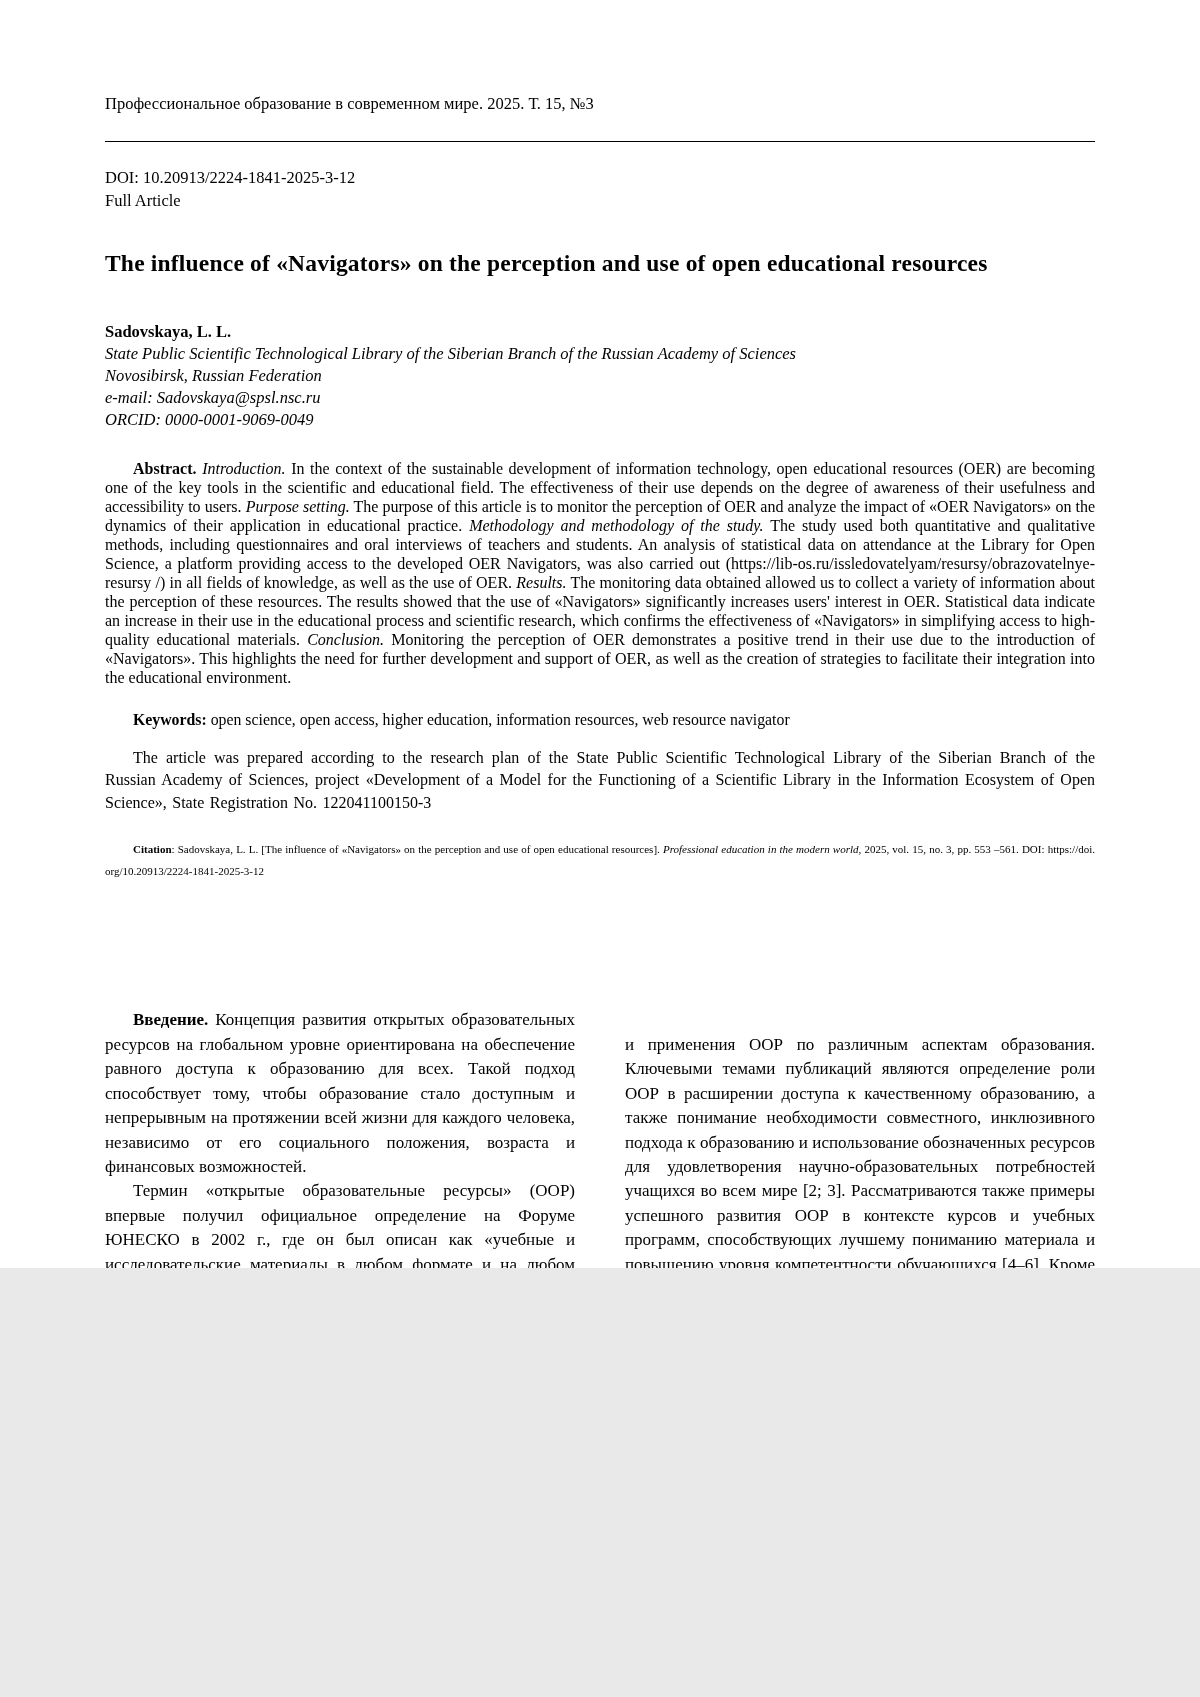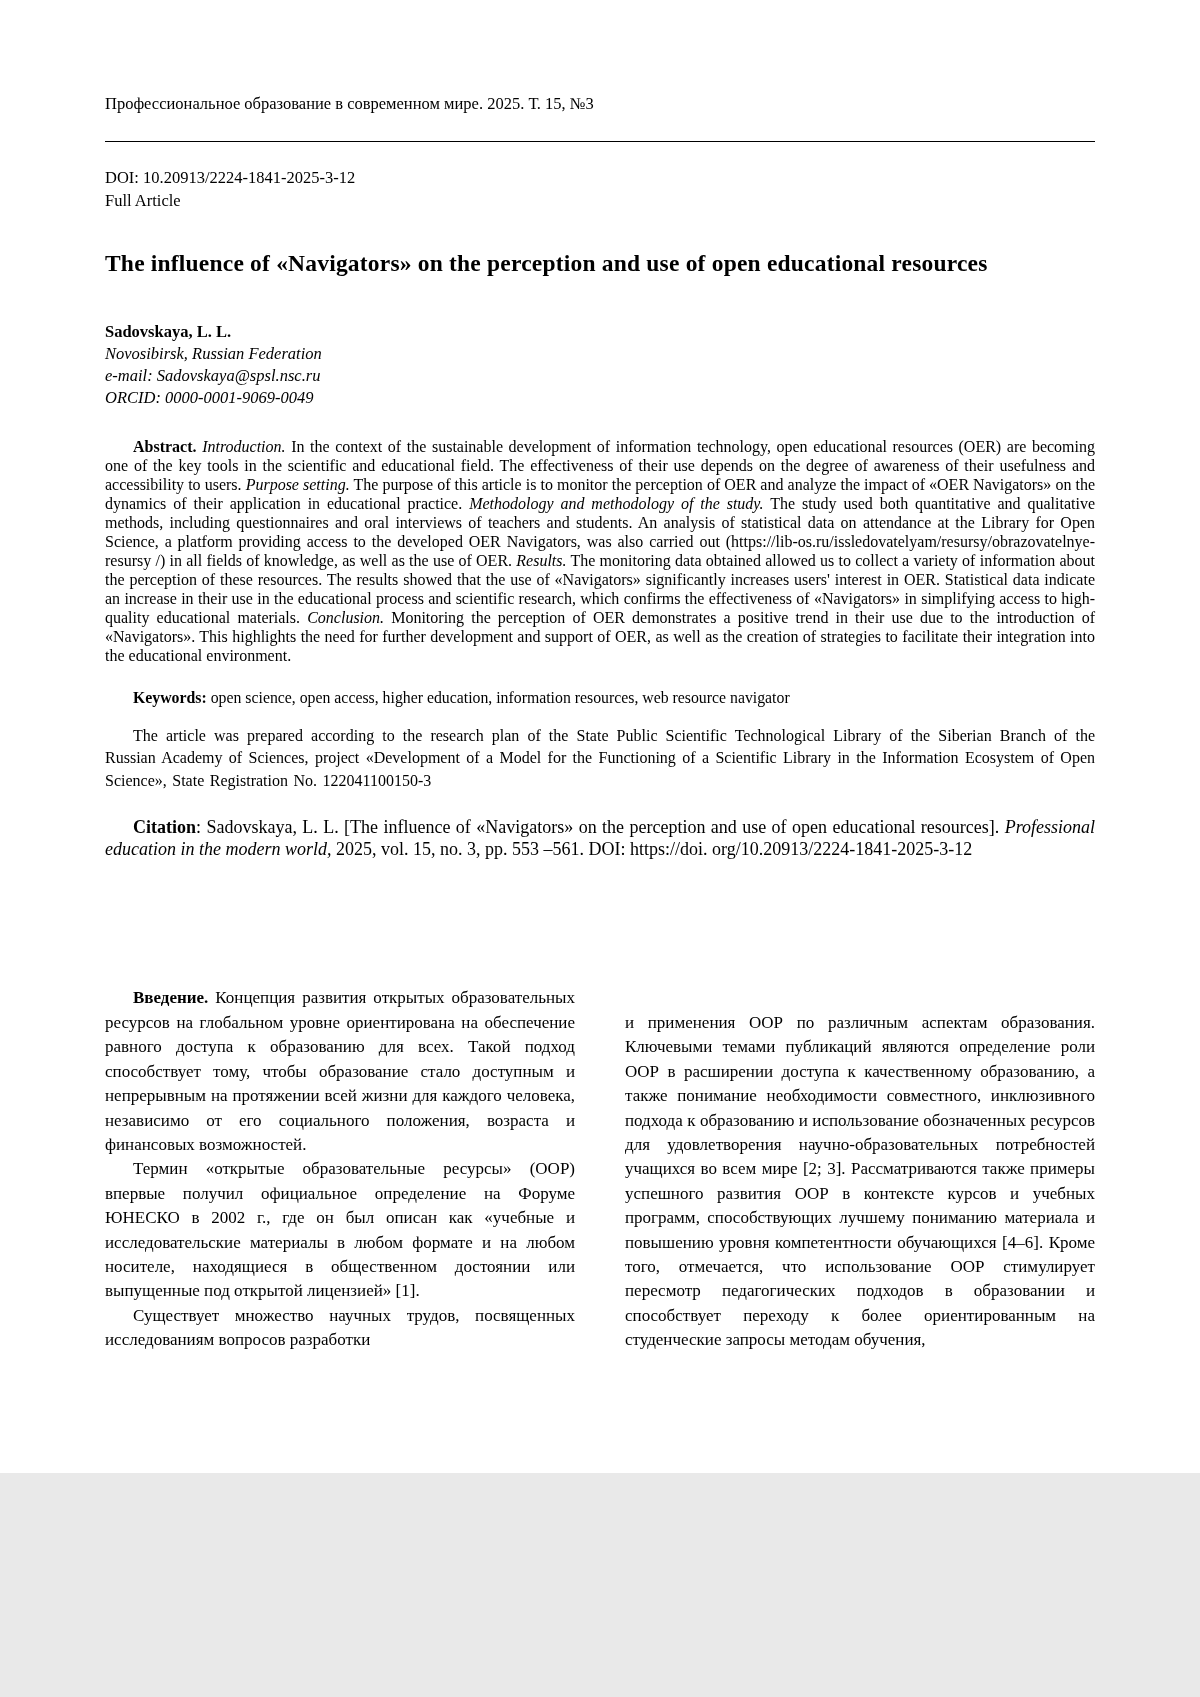--- a/index.html
+++ b/index.html
@@ -1,19 +1,19 @@
 <!DOCTYPE html>
 <html lang="en"><head>
 <meta charset="utf-8">
 <style>
   html, body { margin: 0; padding: 0; background: #e9e9e9; }
   .page {
     position: relative;
     width: 1200px;
-    height: 1473px;
+    height: 1268px;
     margin: 0 auto;
     background: #ffffff;
     color: #000000;
     font-family: "Liberation Serif", serif;
     padding: 92px 105px 0 105px;
     box-sizing: border-box;
     overflow: hidden;
   }
   .journal-header { font-size: 16.5px; line-height: 23px; }
   .rule { border: none; border-top: 1.8px solid #000; margin: 26px 0 0 0; }
@@ -45,21 +45,21 @@
   .funding {
     margin: 16px 0 0 0;
     font-size: 16px;
     line-height: 22.3px;
     text-align: justify;
     text-indent: 28px;
     word-spacing: 1.5px;
   }
   .citation {
     margin: 24px 0 0 0;
-    font-size: 18px;
+    font-size: 11px;
     line-height: 22.3px;
     text-align: justify;
     text-indent: 28px;
   }
   .columns {
     margin-top: 126px;
     display: flex;
     gap: 50px;
     align-items: flex-end;
   }
@@ -93,20 +93,21 @@
 
   <div class="doi-block">
     <div>DOI: 10.20913/2224-1841-2025-3-12</div>
     <div>Full Article</div>
   </div>
 
   <h1 class="article-title">The influence of «Navigators» on the perception and use of open educational resources</h1>
 
   <div class="author-block">
     <div class="author-name">Sadovskaya, L. L.</div>
+    <div class="it">State Public Scientific Technological Library of the Siberian Branch of the Russian Academy of Sciences</div>
     <div class="it">Novosibirsk, Russian Federation</div>
     <div class="it">e-mail: Sadovskaya@spsl.nsc.ru</div>
     <div class="it">ORCID: 0000-0001-9069-0049</div>
   </div>
 
   <p class="abstract">
     <span class="bd">Abstract.</span>
     <span class="it">Introduction.</span>
     <span>In the context of the sustainable development of information technology, open educational resources (OER) are becoming one of the key tools in the scientific and educational field. The effectiveness of their use depends on the degree of awareness of their usefulness and accessibility to users.</span>
     <span class="it">Purpose setting.</span>

